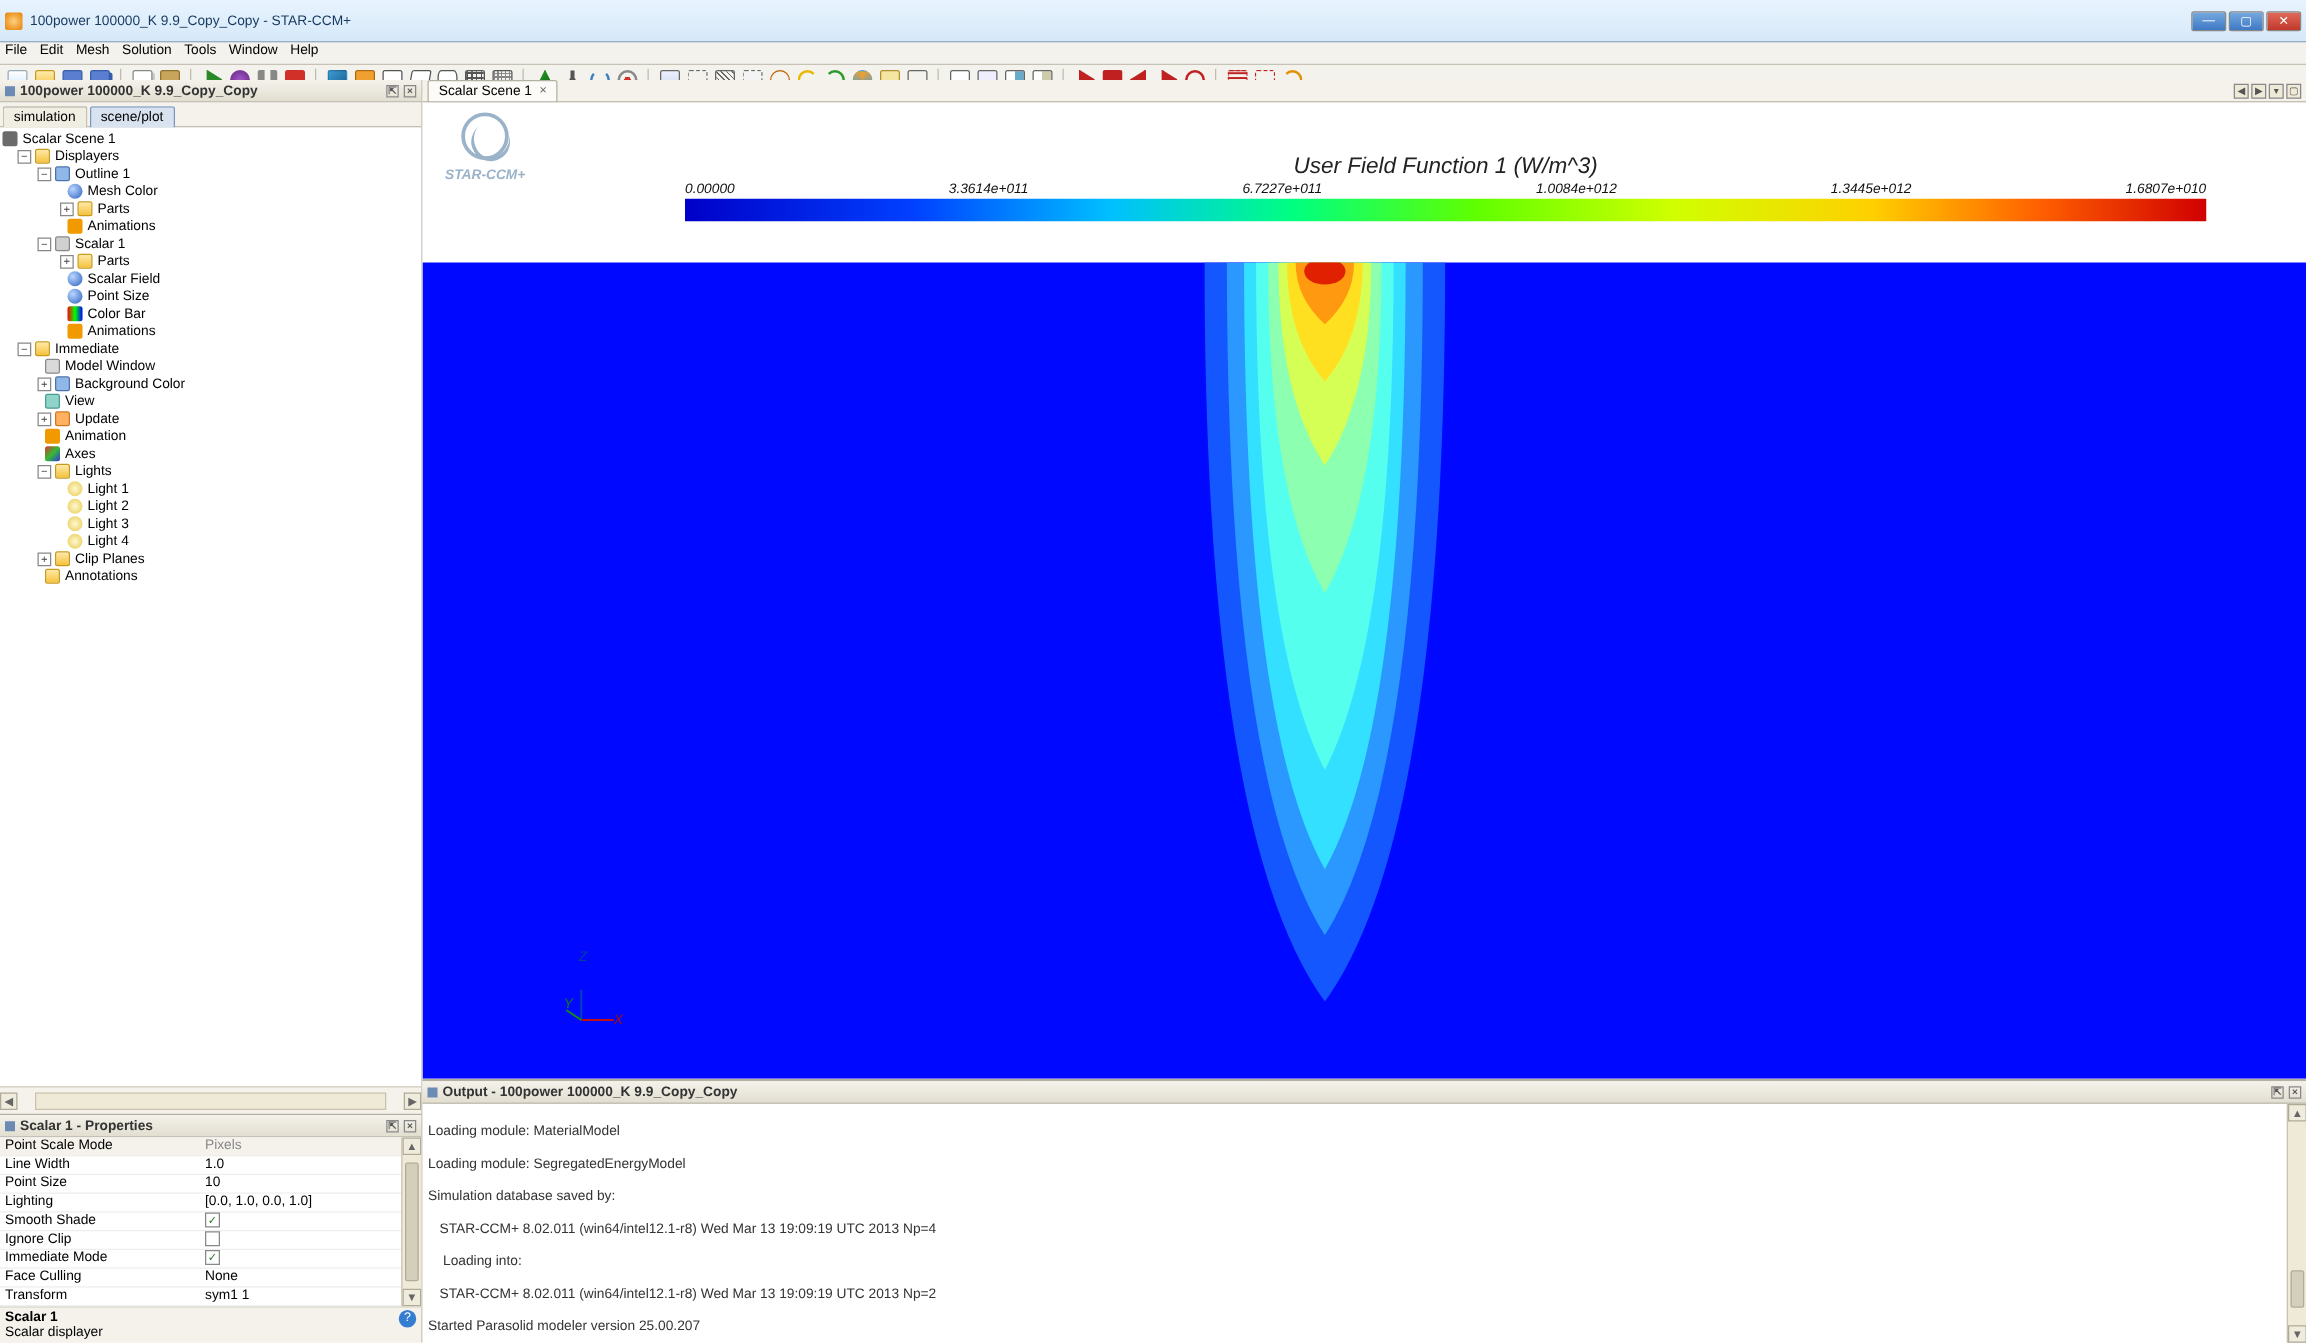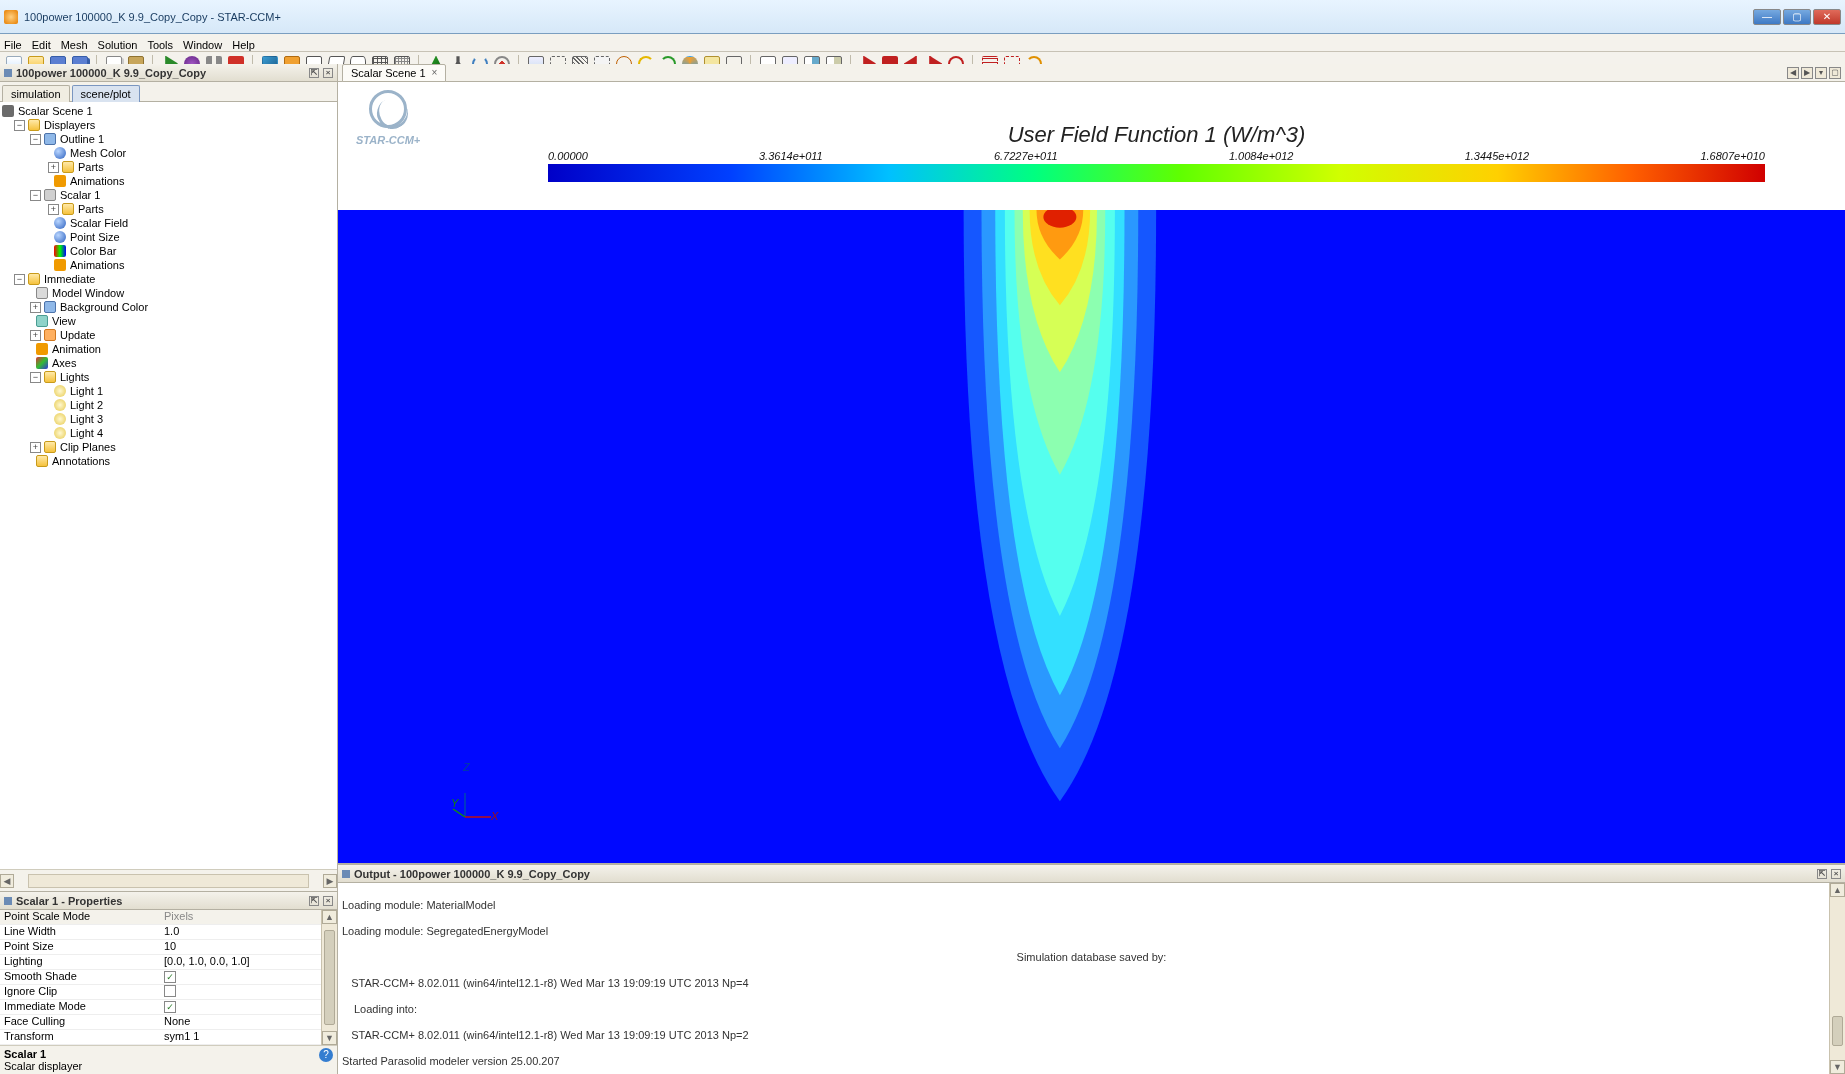--- a/index.html
+++ b/index.html
@@ -9,21 +9,21 @@
   .titlebar { height: 34px; background: linear-gradient(#e8f4ff,#d6e8f8); border-bottom: 1px solid #7a9ec0; display: flex; align-items: center; padding: 0 4px; }
   .titlebar .app-icon { width: 14px; height: 14px; margin-right: 6px; border-radius: 2px; background: radial-gradient(circle,#ffd080,#e67e00); }
   .titlebar .title { flex: 1; color: #173a5f; }
   .win-controls { display: flex; gap: 2px; }
   .win-btn { width: 28px; height: 16px; border: 1px solid #888; border-radius: 2px; display: flex; align-items: center; justify-content: center; font-size: 10px; color: #fff; }
   .win-min { background: linear-gradient(#76a9e0,#3e79c4); }
   .win-max { background: linear-gradient(#76a9e0,#3e79c4); }
   .win-close { background: linear-gradient(#e06a5a,#c0392b); }
 
   
-  .menubar { height: 18px; background: #f4f2ec; display: flex; align-items: flex-end; padding: 0 4px; gap: 10px; border-bottom: 1px solid #c7c2b5; }
+  .menubar { height: 18px; background: #f4f2ec; display: flex; align-items: flex-start; padding: 0 4px; gap: 10px; border-bottom: 1px solid #c7c2b5; }
   .menubar span { cursor: pointer; }
 
   
   .toolbar { height: 24px; background: #f4f2ec; border-bottom: 1px solid #c7c2b5; display: flex; align-items: center; padding: 0 6px; gap: 6px; }
   .tb-btn { width: 16px; height: 16px; border: 1px solid transparent; border-radius: 2px; display:inline-block; }
   .tb-sep { width: 2px; height: 18px; border-left: 1px solid #c0bbab; margin: 0 2px; }
 
   
   .workspace { position: absolute; top: 64px; left: 0; right: 0; bottom: 0; display: flex; }
   .left-col { width: 338px; display:flex; flex-direction:column; background:#fff; border-right:1px solid #b4b0a2;}
@@ -87,21 +87,21 @@
   .scene-tab .close-x { font-size:10px;color:#666;cursor:pointer;}
   .scene-ctrls-right { margin-left:auto; display:flex; gap:2px; padding-right:4px;}
   .scene-ctrls-right .sq{width:12px;height:12px;border:1px solid #888;background:#efe9d8;font-size:8px;line-height:10px;text-align:center;color:#555;}
 
   
   .viewport { flex:1; background:#fff; position:relative; overflow:hidden; border-bottom:1px solid #b4b0a2;}
   .viewport .logo { position:absolute; left:18px; top:8px; color:#9bb3c9; font-style:italic; font-weight:bold; font-size:20px; display:flex;align-items:center;gap:6px;flex-direction:column;}
   .viewport .logo .ring{width:38px;height:38px;border:3px solid #9bb3c9;border-radius:50%;position:relative;}
   .viewport .logo .ring::after{content:"";position:absolute;left:5px;top:5px;width:28px;height:28px;border-left:3px solid #9bb3c9;border-bottom:3px solid #9bb3c9;border-radius:50%;transform:rotate(-30deg);}
   .legend { position:absolute; top:40px; left:210px; right:80px; }
-  .legend .title{text-align:center; font-style:italic; font-size:22px; color:#222; margin-bottom:2px;}
+  .legend .title{text-align:center; font-style:italic; font-size:18px; color:#222; margin-bottom:2px;}
   .legend .ticks{display:flex; justify-content:space-between; font-style:italic; font-size:16px; color:#111; margin-bottom:2px;}
   .legend .bar{height:18px; background:linear-gradient(to right,#0000c8 0%,#0040ff 15%,#00c0ff 28%,#00ff80 40%,#60ff00 52%,#d0ff00 65%,#ffd000 78%,#ff6000 89%,#d00000 100%);}
 
   .field { position:absolute; left:0; right:0; top:128px; bottom:0; background:#0008ff; }
   .field svg { width:100%; height:100%; }
 
   .triad { position:absolute; left:115px; bottom:40px; font-style:italic; font-size:11px;}
   .triad .zlab{color:#0040a0; position:absolute; left:10px; top:-28px;}
   .triad svg{overflow:visible;}
 
@@ -461,21 +461,21 @@
         <span class="hdr-icon"></span>
         <span>Output - 100power 100000_K 9.9_Copy_Copy</span>
         <div class="hdr-controls">
           <div class="hdr-ctrl">⇱</div>
           <div class="hdr-ctrl">×</div>
         </div>
       </div>
       <div class="output-body">
 <span style="display: block;">Loading module: MaterialModel</span>
 <span style="display: block;">Loading module: SegregatedEnergyModel</span>
-<span style="display: block; text-align: center;">Simulation database saved by:</span>
+<span style="display: block;">Simulation database saved by:</span>
 <span style="display: block;">   STAR-CCM+ 8.02.011 (win64/intel12.1-r8) Wed Mar 13 19:09:19 UTC 2013 Np=4</span>
 <span style="display: block; padding-left: 12px;">Loading into:</span>
 <span style="display: block;">   STAR-CCM+ 8.02.011 (win64/intel12.1-r8) Wed Mar 13 19:09:19 UTC 2013 Np=2</span>
 <span style="display: block;">Started Parasolid modeler version 25.00.207</span>
 
 
 
 
 
 

